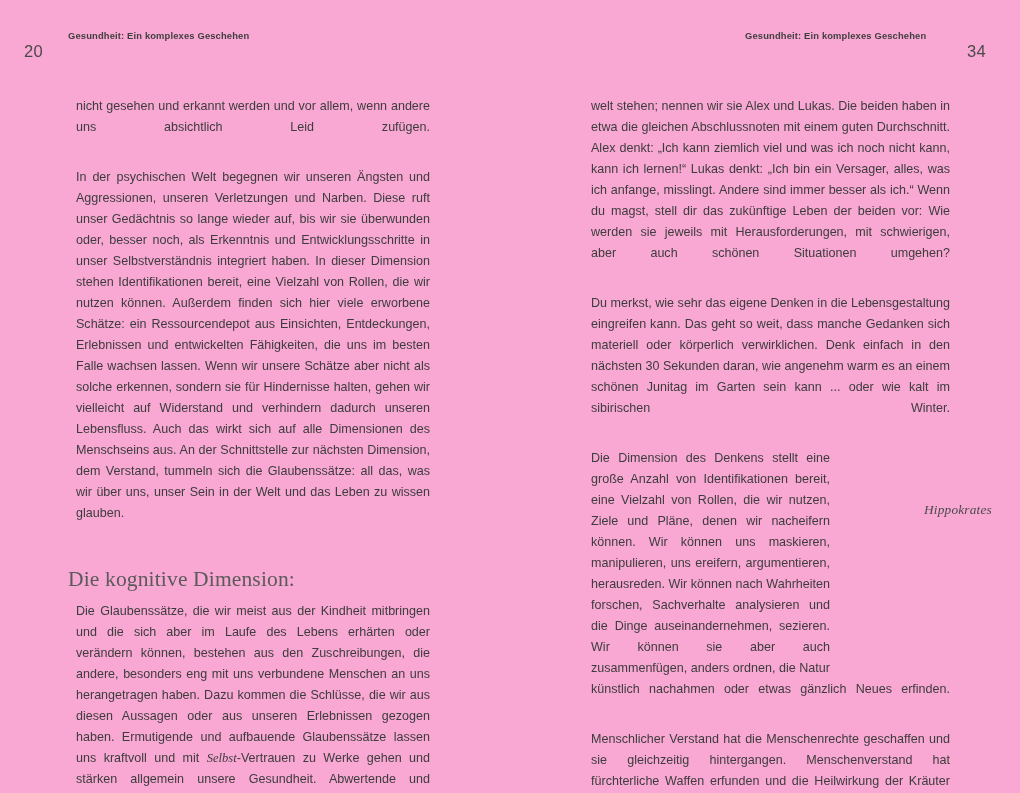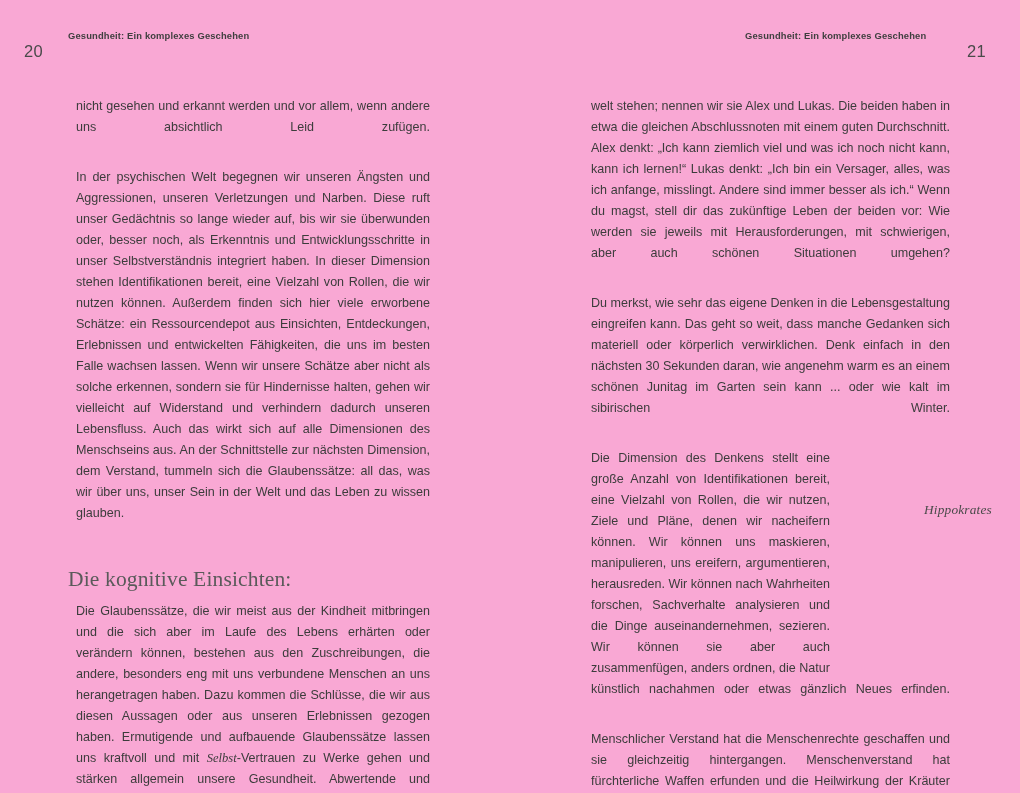--- a/index.html
+++ b/index.html
@@ -123,28 +123,28 @@
 </style>
 </head>
 <body>
 
 <div class="page">
 
   <div class="folio folio-left">20</div>
   <div class="runhead runhead-left">Gesundheit: Ein komplexes Geschehen</div>
 
   <div class="runhead runhead-right">Gesundheit: Ein komplexes Geschehen</div>
-  <div class="folio folio-right">21</div>
+  <div class="folio folio-right">34</div>
 
   <div class="col col-left">
     <p>nicht gesehen und erkannt werden und vor allem, wenn andere uns absichtlich Leid zufügen.</p>
     <p>In der psychischen Welt begegnen wir unseren Ängsten und Aggressionen, unseren Verletzungen und Narben. Diese ruft unser Gedächtnis so lange wieder auf, bis wir sie überwunden oder, besser noch, als Erkenntnis und Entwicklungsschritte in unser Selbstverständnis integriert haben. In dieser Dimension stehen Identifikationen bereit, eine Vielzahl von Rollen, die wir nutzen können. Außerdem finden sich hier viele erworbene Schätze: ein Ressourcendepot aus Einsichten, Entdeckungen, Erlebnissen und entwickelten Fähigkeiten, die uns im besten Falle wachsen lassen. Wenn wir unsere Schätze aber nicht als solche erkennen, sondern sie für Hindernisse halten, gehen wir vielleicht auf Widerstand und verhindern dadurch unseren Lebensfluss. Auch das wirkt sich auf alle Dimensionen des Menschseins aus. An der Schnittstelle zur nächsten Dimension, dem Verstand, tummeln sich die Glaubenssätze: all das, was wir über uns, unser Sein in der Welt und das Leben zu wissen glauben.</p>
 
     <h2 class="sec-head">
-      <span>Die kognitive Einsichten:</span><br>
+      <span>Die kognitive Dimension:</span><br>
     </h2>
 
     <p><span>Die Glaubenssätze, die wir meist aus der Kindheit mitbringen und die sich aber im Laufe des Lebens erhärten oder verändern können, bestehen aus den Zuschreibungen, die andere, besonders eng mit uns verbundene Menschen an uns herangetragen haben. Dazu kommen die Schlüsse, die wir aus diesen Aussagen oder aus unseren Erlebnissen gezogen haben. Ermutigende und aufbauende Glaubenssätze lassen uns kraftvoll und mit </span><em class="ital">Selbst</em><span>-Vertrauen zu Werke gehen und stärken allgemein unsere Gesundheit. Abwertende und schwächende Einstellungen verhindern unsere Selbstverwirklichung und lähmen unsere Schöpferkraft. Stell dir zwei Jugendliche vor, die vor dem Start in die Berufs-</span></p>
   </div>
 
   <div class="col col-right">
     <p>welt stehen; nennen wir sie Alex und Lukas. Die beiden haben in etwa die gleichen Abschlussnoten mit einem guten Durchschnitt. Alex denkt: „Ich kann ziemlich viel und was ich noch nicht kann, kann ich lernen!“ Lukas denkt: „Ich bin ein Versager, alles, was ich anfange, misslingt. Andere sind immer besser als ich.“ Wenn du magst, stell dir das zukünftige Leben der beiden vor: Wie werden sie jeweils mit Herausforderungen, mit schwierigen, aber auch schönen Situationen umgehen?</p>
     <p>Du merkst, wie sehr das eigene Denken in die Lebensgestaltung eingreifen kann. Das geht so weit, dass manche Gedanken sich materiell oder körperlich verwirklichen. Denk einfach in den nächsten 30 Sekunden daran, wie angenehm warm es an einem schönen Junitag im Garten sein kann ... oder wie kalt im sibirischen Winter.</p>
     <div class="quote-shim"></div>
     <p>Die Dimension des Denkens stellt eine große Anzahl von Identifikationen bereit, eine Vielzahl von Rollen, die wir nutzen, Ziele und Pläne, denen wir nacheifern können. Wir können uns maskieren, manipulieren, uns ereifern, argumentieren, herausreden. Wir können nach Wahrheiten forschen, Sachverhalte analysieren und die Dinge auseinandernehmen, sezieren. Wir können sie aber auch zusammenfügen, anders ordnen, die Natur künstlich nachahmen oder etwas gänzlich Neues erfinden.</p>

